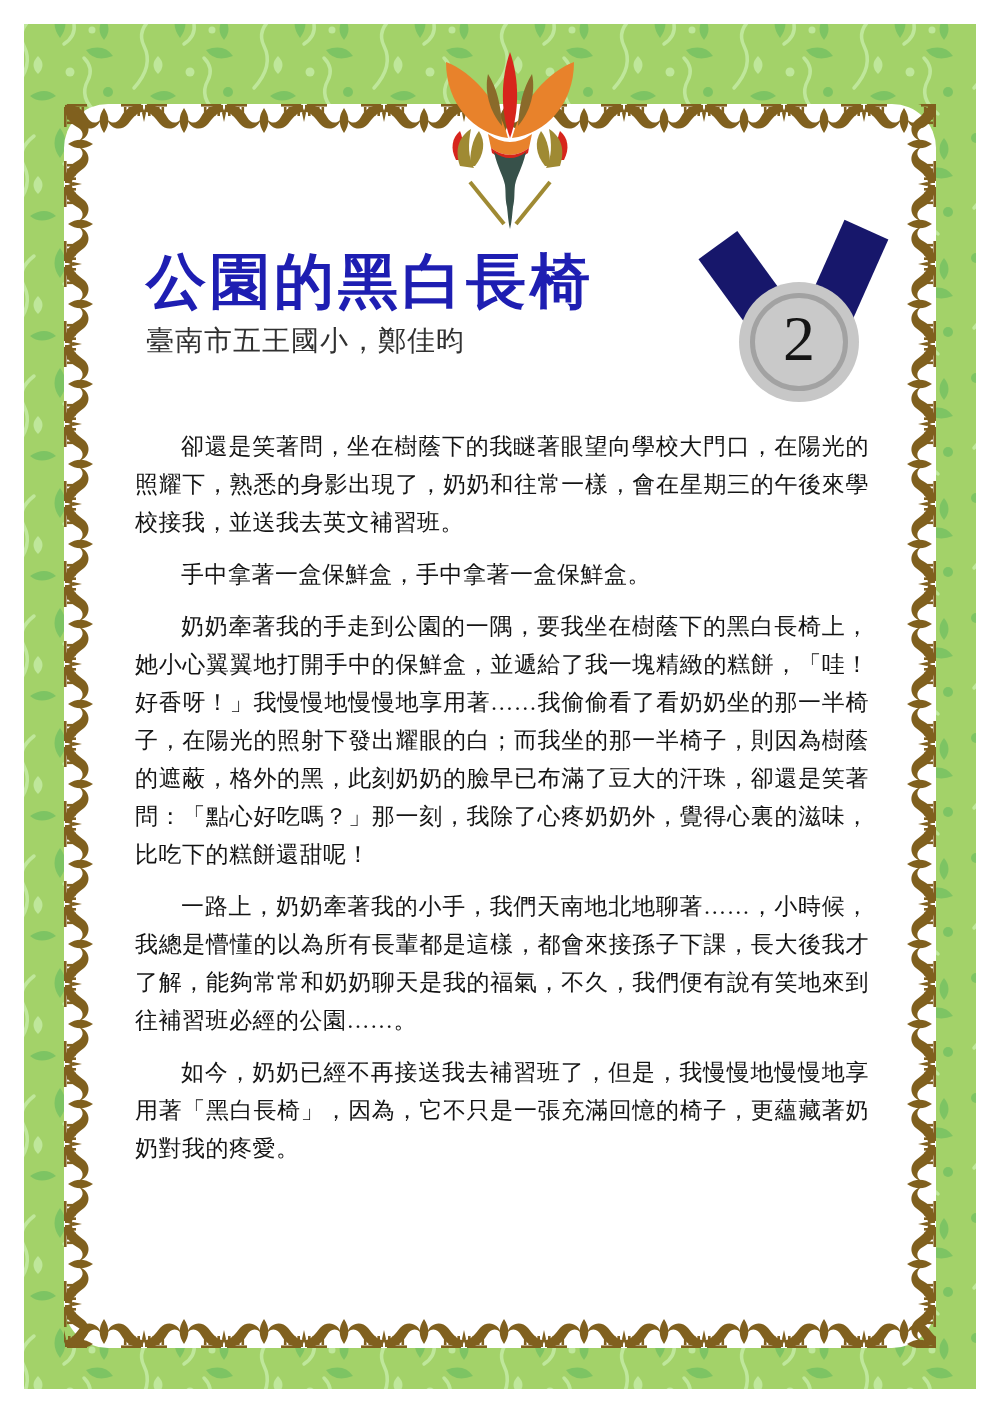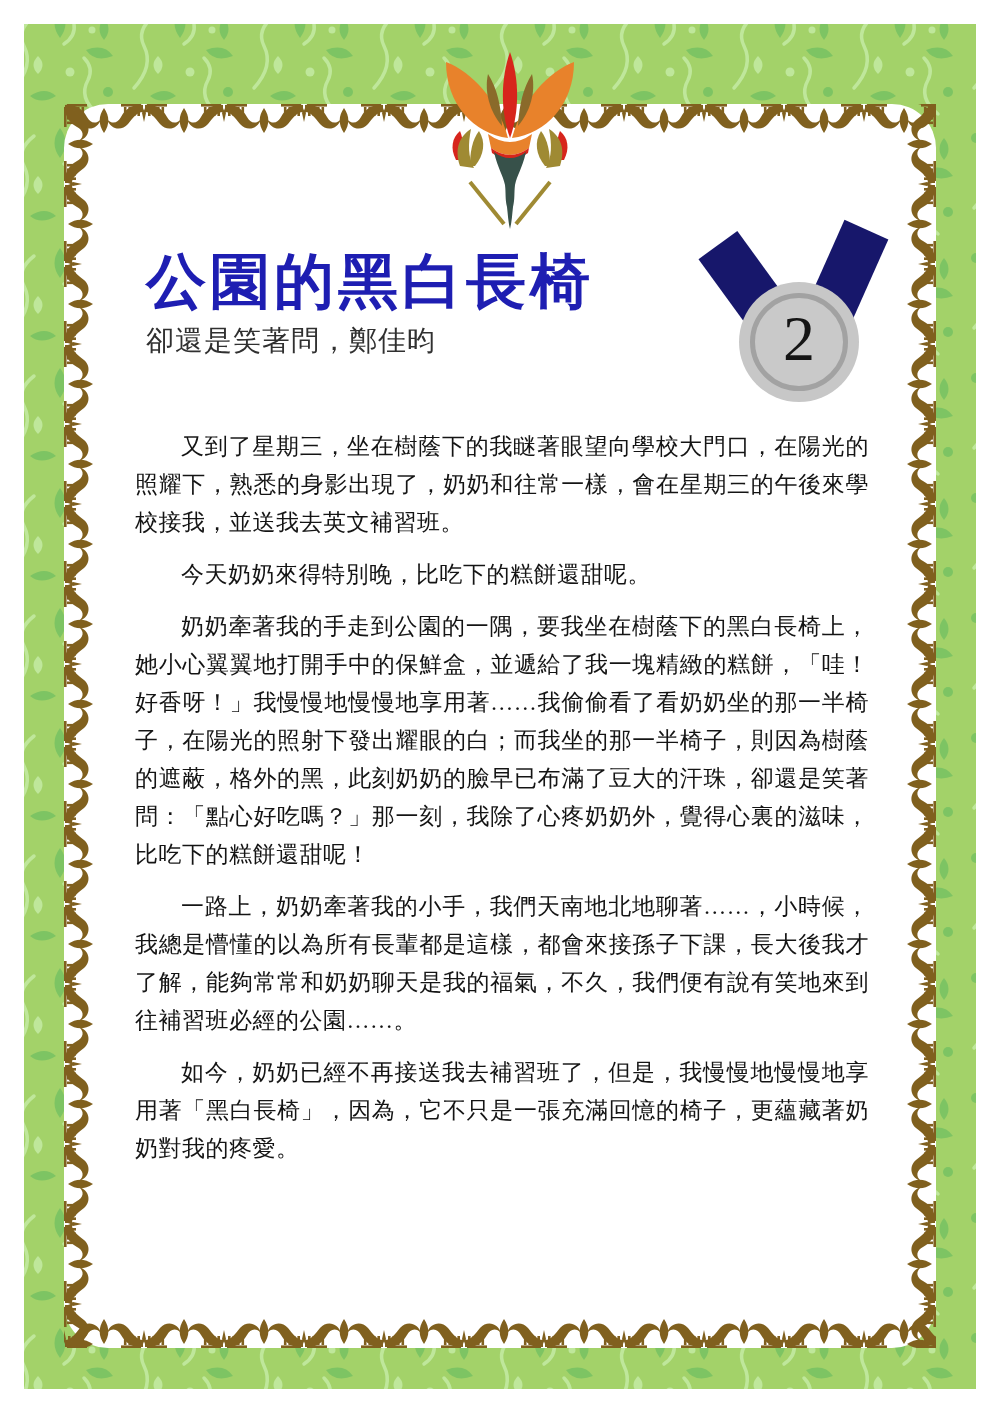--- a/index.html
+++ b/index.html
@@ -136,33 +136,33 @@
       <path fill="#8a6a2a" d="M80,38 C76,56 82,76 94,90 C93,70 89,52 80,38 Z"></path>
       <path fill="#8a6a2a" d="M124,38 C128,56 122,76 110,90 C111,70 115,52 124,38 Z"></path>
       <path fill="#d7251c" d="M102,16 C93,42 92,74 102,102 C112,74 111,42 102,16 Z"></path>
       <path fill="#e8822b" d="M80,98 Q102,114 124,98 L121,112 Q102,126 83,112 Z"></path>
       <path fill="#d7251c" d="M83,112 Q102,126 121,112 L120,117 Q102,130 84,117 Z"></path>
       <path fill="#37514a" d="M86,116 C96,124 108,124 118,116 C114,133 109,139 107,149 C106,157 107,163 105,171 C104,179 104,185 102,193 C100,185 100,179 99,171 C97,163 98,157 97,149 C95,139 90,133 86,116 Z"></path>
     </svg>
   </div>
 
   <h1 class="title">公園的黑白長椅</h1>
-  <div class="byline">卻還是笑著問，鄭佳昀</div>
+  <div class="byline">臺南市五王國小，鄭佳昀</div>
 
   <div class="medal">
     <div class="ribbon left"></div>
     <div class="ribbon right"></div>
     <div class="disc">
       <div class="ring">
         <span class="rank">2</span>
       </div>
     </div>
   </div>
 
   <div class="essay">
-      <p>又到了星期三，坐在樹蔭下的我瞇著眼望向學校大門口，在陽光的照耀下，熟悉的身影出現了，奶奶和往常一樣，會在星期三的午後來學校接我，並送我去英文補習班。</p>
-      <p>今天奶奶來得特別晚，比吃下的糕餅還甜呢。</p>
+      <p>卻還是笑著問，坐在樹蔭下的我瞇著眼望向學校大門口，在陽光的照耀下，熟悉的身影出現了，奶奶和往常一樣，會在星期三的午後來學校接我，並送我去英文補習班。</p>
+      <p>手中拿著一盒保鮮盒，手中拿著一盒保鮮盒。</p>
       <p>奶奶牽著我的手走到公園的一隅，要我坐在樹蔭下的黑白長椅上，她小心翼翼地打開手中的保鮮盒，並遞給了我一塊精緻的糕餅，「哇！好香呀！」我慢慢地慢慢地享用著……我偷偷看了看奶奶坐的那一半椅子，在陽光的照射下發出耀眼的白；而我坐的那一半椅子，則因為樹蔭的遮蔽，格外的黑，此刻奶奶的臉早已布滿了豆大的汗珠，卻還是笑著問：「點心好吃嗎？」那一刻，我除了心疼奶奶外，覺得心裏的滋味，比吃下的糕餅還甜呢！</p>
       <p>一路上，奶奶牽著我的小手，我們天南地北地聊著……，小時候，我總是懵懂的以為所有長輩都是這樣，都會來接孫子下課，長大後我才了解，能夠常常和奶奶聊天是我的福氣，不久，我們便有說有笑地來到往補習班必經的公園……。</p>
       <p>如今，奶奶已經不再接送我去補習班了，但是，我慢慢地慢慢地享用著「黑白長椅」，因為，它不只是一張充滿回憶的椅子，更蘊藏著奶奶對我的疼愛。</p>
     </div>
 
 </div>
 
 </body></html>

